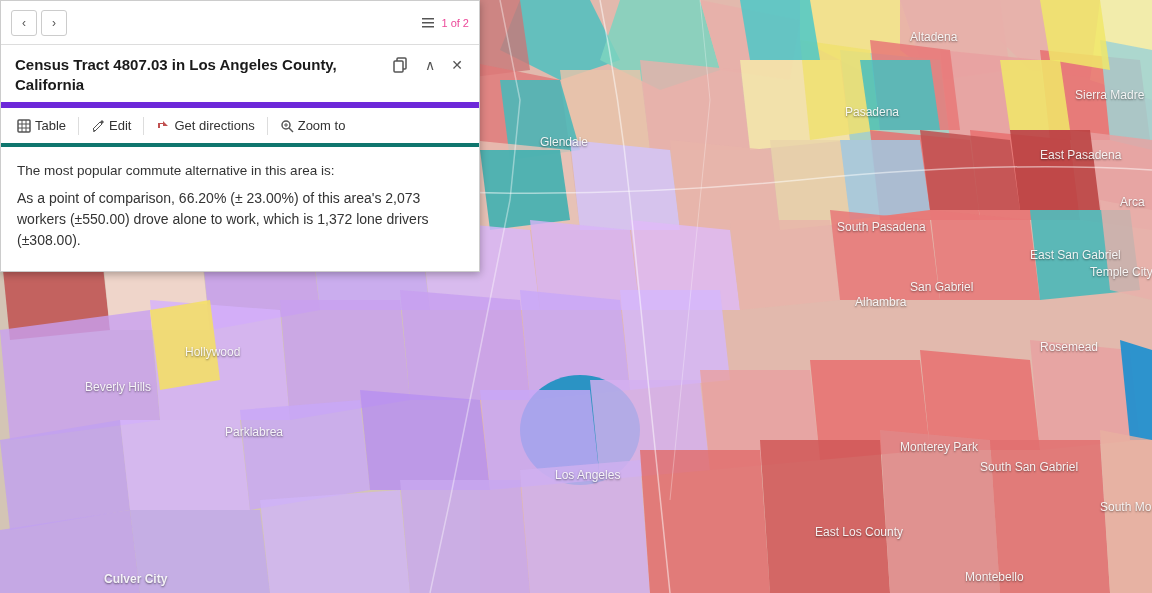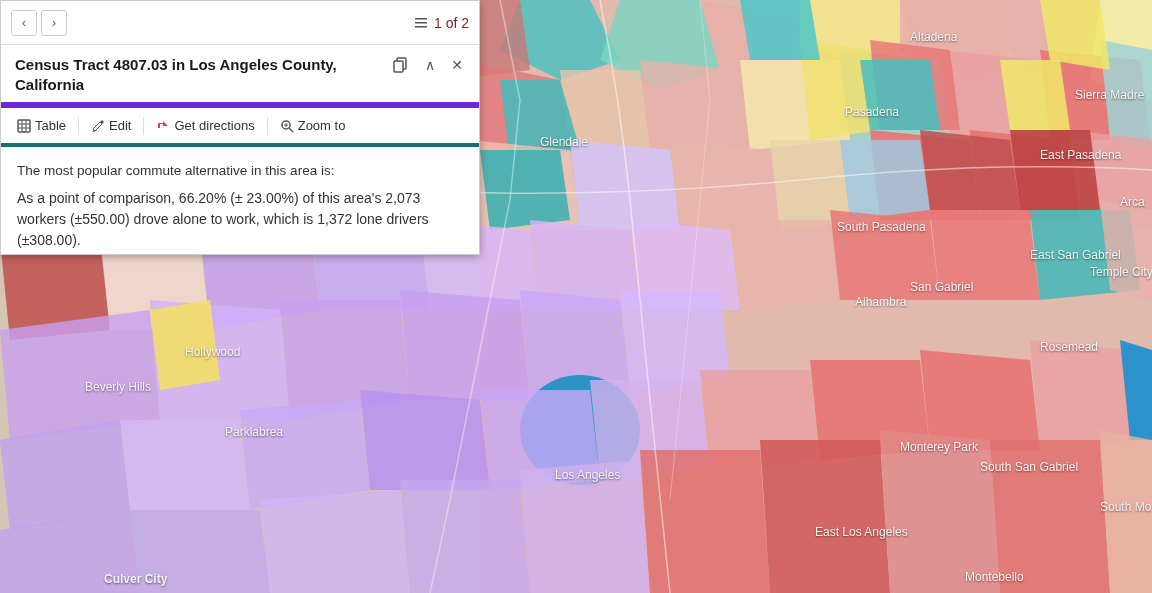--- a/index.html
+++ b/index.html
@@ -56,22 +56,22 @@
       cursor: pointer;
       display: flex; align-items: center; justify-content: center;
       font-size: 12px;
       color: #555;
     }
 
     .nav-count {
       display: flex;
       align-items: center;
       gap: 5px;
-      font-size: 14px;
-      color: #7f1d1d;
+      font-size: 11px;
+      color: #ec4899;
     }
 
     
     .popup-title-bar {
       display: flex;
       align-items: flex-start;
       justify-content: space-between;
       padding: 10px 12px 8px 14px;
       border-bottom: 6px solid #6d28d9;
     }
@@ -127,21 +127,21 @@
 
     .toolbar-divider {
       width: 1px;
       height: 18px;
       background: #ddd;
       margin: 0 4px;
     }
 
     
     .popup-content {
-      padding: 16px 16px 3px 16px;
+      padding: 16px 16px 20px 16px;
       background: #fff;
     }
 
     .intro-text {
       font-size: 13.5px;
       color: #333;
       margin-bottom: 10px;
     }
 
     .commute-highlight {
@@ -301,21 +301,21 @@
       <div class="map-label" style="top: 265px; left: 1090px;">Temple City</div>
       <div class="map-label" style="top: 280px; left: 910px;">San Gabriel</div>
       <div class="map-label" style="top: 295px; left: 855px;">Alhambra</div>
       <div class="map-label" style="top: 340px; left: 1040px;">Rosemead</div>
       <div class="map-label" style="top: 380px; left: 85px;">Beverly Hills</div>
       <div class="map-label" style="top: 345px; left: 185px;">Hollywood</div>
       <div class="map-label" style="top: 425px; left: 225px;">Parklabrea</div>
       <div class="map-label" style="top: 440px; left: 900px;">Monterey Park</div>
       <div class="map-label" style="top: 460px; left: 980px;">South San Gabriel</div>
       <div class="map-label" style="top: 468px; left: 555px;">Los Angeles</div>
-      <div class="map-label" style="top: 525px; left: 815px;">East Los Angeles</div>
+      <div class="map-label" style="top: 525px; left: 815px;">East Los County</div>
       <div class="map-label" style="top: 572px; left: 104px; font-weight: bold;">Culver City</div>
       <div class="map-label" style="top: 570px; left: 965px;">Montebello</div>
       <div class="map-label" style="top: 195px; left: 1120px;">Arca</div>
       <div class="map-label" style="top: 500px; left: 1100px;">South Mo</div>
     </div>
 </div>
 
 <div class="popup-panel">
 
   <div class="popup-nav">

